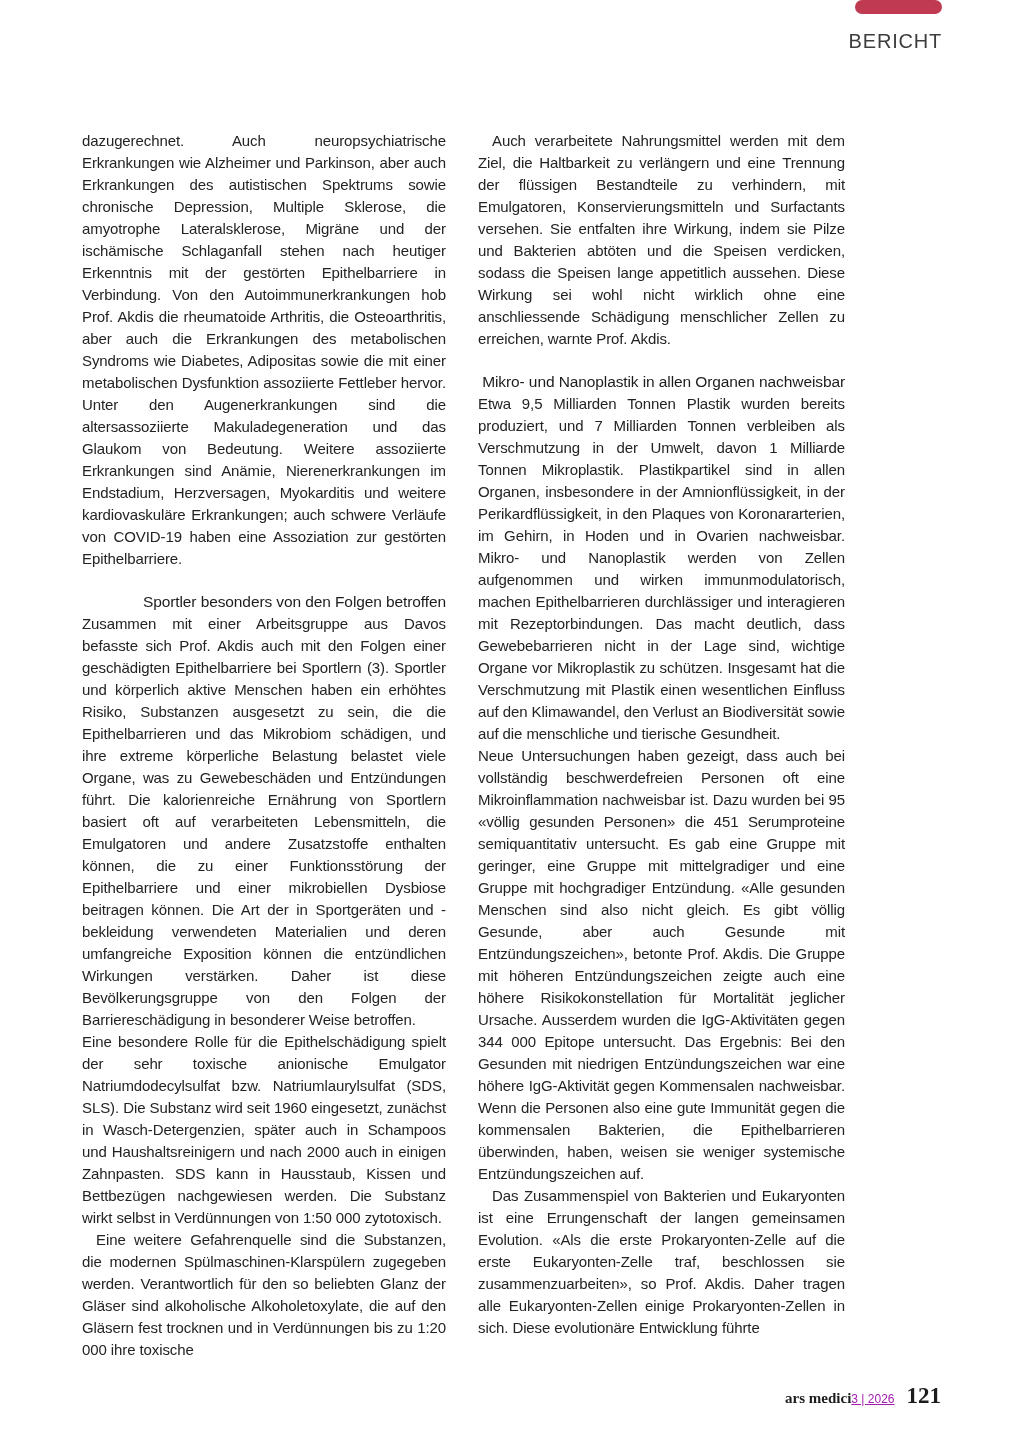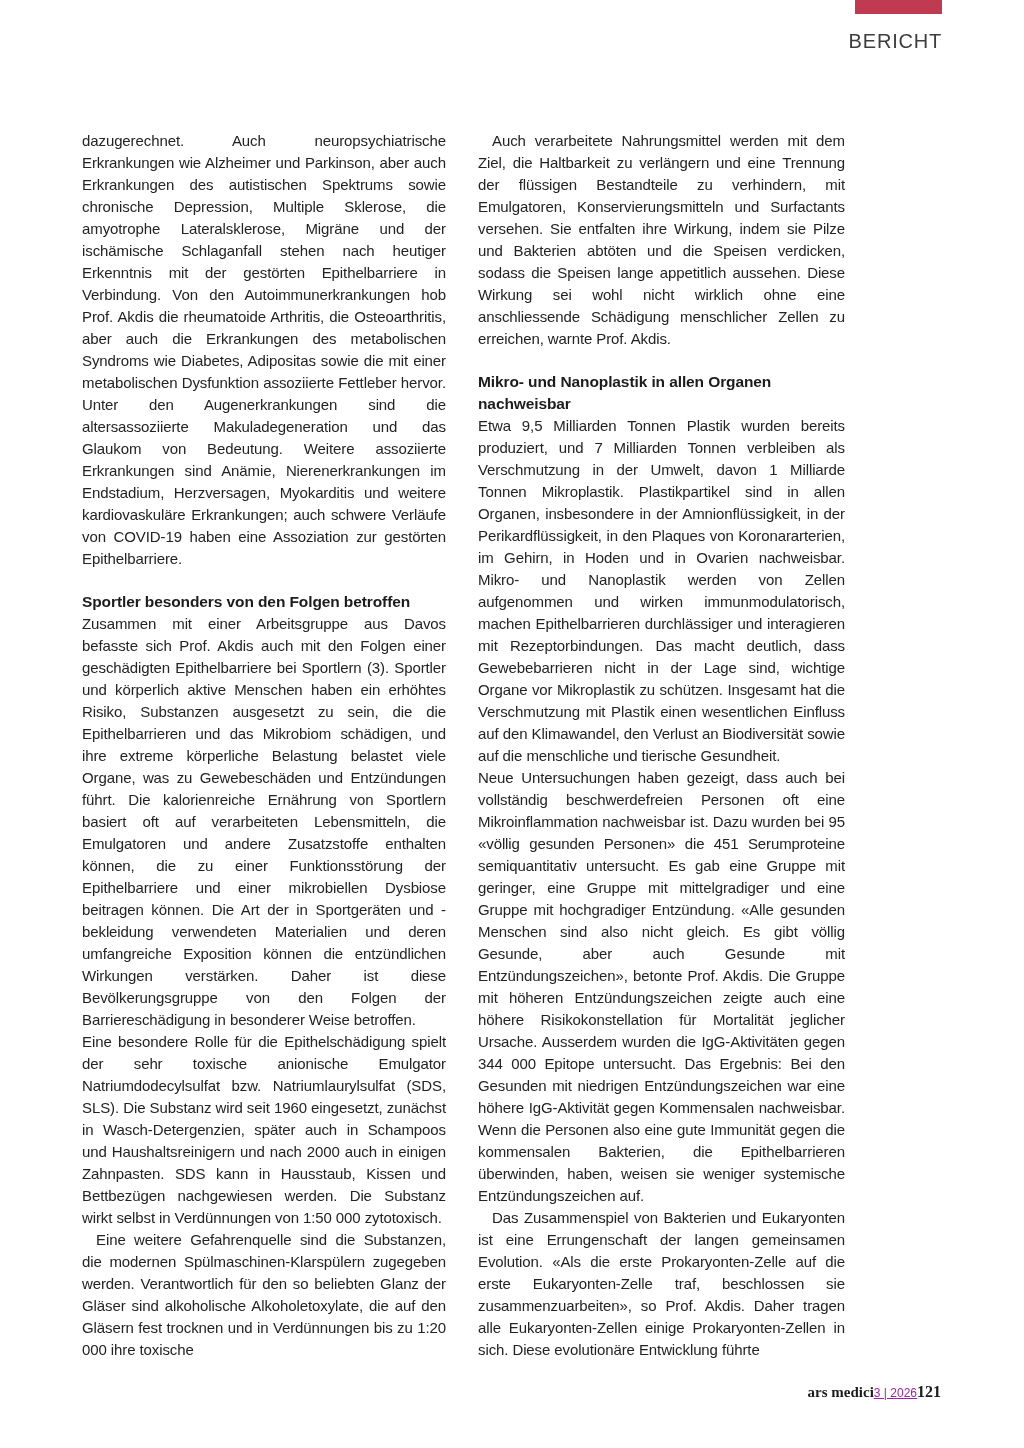--- a/index.html
+++ b/index.html
@@ -1,15 +1,15 @@
 <!DOCTYPE html>
 <html lang="de"><head>
 <meta charset="utf-8">
 <style>
-  * { margin: 0; padding: 0; box-sizing: border-box; }
+  * { margin: 0; padding: 0; box-sizing: border-box; border-radius: 17px; }
   html, body { background: #ffffff; }
   body {
     width: 1024px;
     height: 1448px;
     position: relative;
     font-family: "Liberation Sans", "DejaVu Sans", sans-serif;
     color: #222222;
     overflow: hidden;
   }
   .page { position: absolute; inset: 0; background: #ffffff; }
@@ -43,25 +43,25 @@
     -webkit-hyphens: auto;
   }
   .col-left  { left: 82px;  width: 364px; }
   .col-right { left: 478px; width: 367px; }
 
   .body-text { margin: 0; }
   .body-text.indent { text-indent: 14px; }
 
   .heading {
     font-size: 15.5px;
-    font-weight: 700;
+    font-weight: 400;
     line-height: 22px;
     margin-top: 21px;
     margin-bottom: 0;
-    text-align: left;
+    text-align: right;
     color: #1c1c1c;
   }
 
   
   .footer {
     position: absolute;
     top: 1383px;
     right: 83px;
     display: flex;
     align-items: baseline;
@@ -74,22 +74,22 @@
     font-size: 15px;
   }
   .footer .issue {
     font-size: 12px;
     color: #a21caf;
     text-decoration: underline;
   }
   .footer .pageno {
     font-family: "Liberation Serif", "DejaVu Serif", serif;
     font-weight: 700;
-    font-size: 16px;
-    margin-left: 0;
+    font-size: 23px;
+    margin-left: 12px;
   }
 </style>
 </head>
 <body>
 
 <div class="page">
 
   <div class="accent-bar" style="background: rgb(192, 58, 82);"></div>
   <div class="header-label">BERICHT</div>
 

